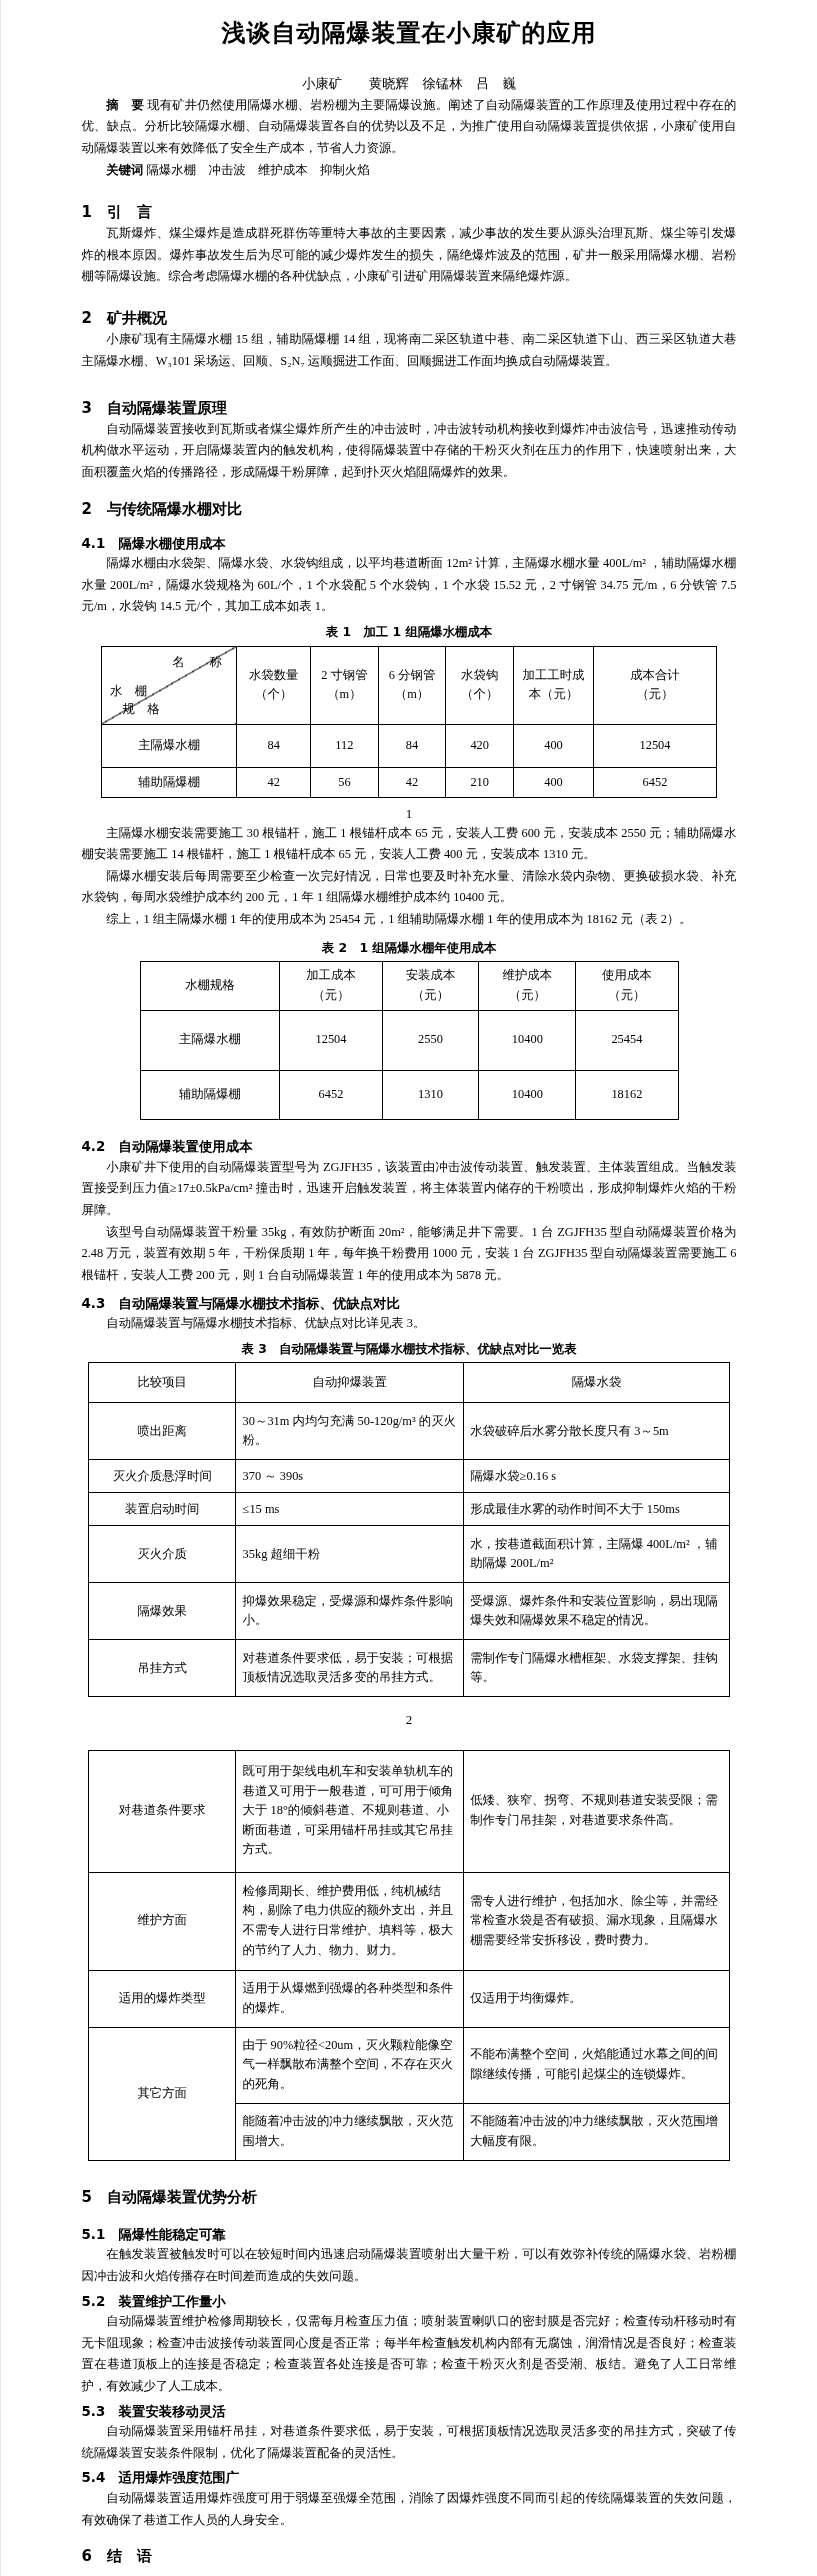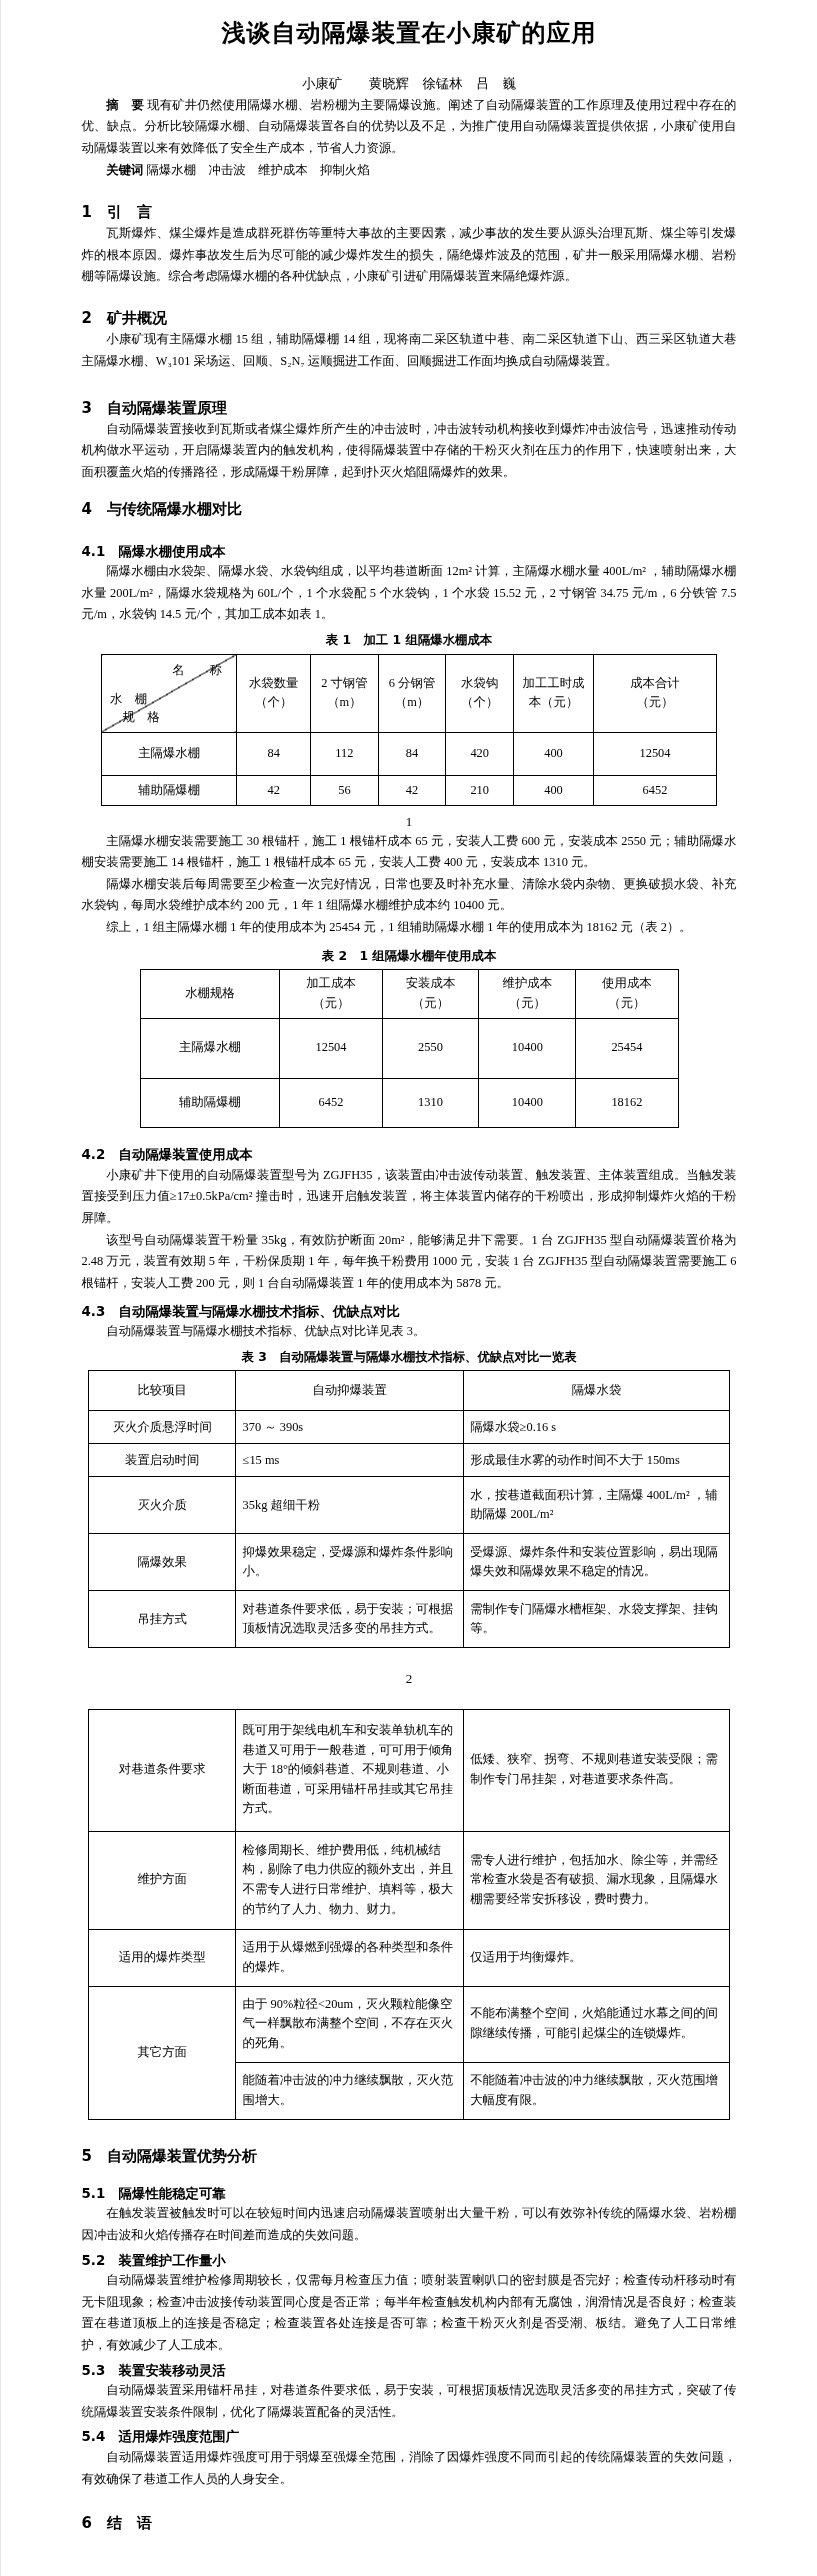--- a/index.html
+++ b/index.html
@@ -29,21 +29,21 @@
   .corner{position:relative;height:77px;padding:0;
           background-image:linear-gradient(to bottom right,
             transparent calc(50% - 0.5px),#000 calc(50% - 0.5px),
             #000 calc(50% + 0.5px),transparent calc(50% + 0.5px));}
   .corner .tr{position:absolute;top:6.2px;right:14.4px;font-size:12.4px;}
   .corner .bl{position:absolute;bottom:5.2px;left:8px;font-size:12.4px;white-space:pre-line;
               text-align:left;line-height:18.5px;}
   .pagenum{text-align:center;font-size:13px;line-height:16.5px;}
   .mt10{margin-top:5.2px;}.mt16{margin-top:8.2px;}
   .mt30{margin-top:15.5px;}.mt36{margin-top:18.5px;}.mt40{margin-top:20.6px;}
-  .mt44{margin-top:23px;}.mt50{margin-top:26px;}
+  .mt44{margin-top:15px;}.mt50{margin-top:26px;}
 </style>
 </head>
 <body>
 
 <div class="sheet">
   <div class="content">
 
     <div class="doc-title">浅谈自动隔爆装置在小康矿的应用</div>
     <div class="authors">小康矿　　黄晓辉　徐锰林　吕　巍</div>
 
@@ -52,21 +52,21 @@
 
     <h2 class="h-sec mt40">1　引　言</h2>
     <p class="body mt44">瓦斯爆炸、煤尘爆炸是造成群死群伤等重特大事故的主要因素，减少事故的发生要从源头治理瓦斯、煤尘等引发爆炸的根本原因。爆炸事故发生后为尽可能的减少爆炸发生的损失，隔绝爆炸波及的范围，矿井一般采用隔爆水棚、岩粉棚等隔爆设施。综合考虑隔爆水棚的各种优缺点，小康矿引进矿用隔爆装置来隔绝爆炸源。</p>
 
     <h2 class="h-sec mt40">2　矿井概况</h2>
     <p class="body mt36">小康矿现有主隔爆水棚 15 组，辅助隔爆棚 14 组，现将南二采区轨道中巷、南二采区轨道下山、西三采区轨道大巷主隔爆水棚、W₃101 采场运、回顺、S₂N₇ 运顺掘进工作面、回顺掘进工作面均换成自动隔爆装置。</p>
 
     <h2 class="h-sec mt50">3　自动隔爆装置原理</h2>
     <p class="body mt44">自动隔爆装置接收到瓦斯或者煤尘爆炸所产生的冲击波时，冲击波转动机构接收到爆炸冲击波信号，迅速推动传动机构做水平运动，开启隔爆装置内的触发机构，使得隔爆装置中存储的干粉灭火剂在压力的作用下，快速喷射出来，大面积覆盖火焰的传播路径，形成隔爆干粉屏障，起到扑灭火焰阻隔爆炸的效果。</p>
 
-    <h2 class="h-sec mt30">4　与传统隔爆水棚对比</h2>
+    <h2 class="h-sec mt30">2　与传统隔爆水棚对比</h2>
     <h3 class="h-sub mt44">4.1　隔爆水棚使用成本</h3>
     <p class="body mt10">隔爆水棚由水袋架、隔爆水袋、水袋钩组成，以平均巷道断面 12m² 计算，主隔爆水棚水量 400L/m² ，辅助隔爆水棚水量 200L/m²，隔爆水袋规格为 60L/个，1 个水袋配 5 个水袋钩，1 个水袋 15.52 元，2 寸钢管 34.75 元/m，6 分铁管 7.5 元/m，水袋钩 14.5 元/个，其加工成本如表 1。</p>
 
     <div class="tbl-cap mt10">表 1　加工 1 组隔爆水棚成本</div>
     <table class="t1 mt10">
       <colgroup>
           <col style="width:22%">
           <col style="width:12%">
           <col style="width:11%">
           <col style="width:11%">
@@ -172,20 +172,25 @@
           <col style="width:23%">
           <col style="width:35.5%">
           <col style="width:41.5%">
         </colgroup>
       <tbody>
           <tr style="height:40px;">
         <td>比较项目</td>
         <td>自动抑爆装置</td>
         <td>隔爆水袋</td>
       </tr>
+      <tr style="height:57px;">
+        <td>喷出距离</td>
+        <td class="c2">30～31m 内均匀充满 50-120g/m³ 的灭火粉。</td>
+        <td class="c3">水袋破碎后水雾分散长度只有 3～5m</td>
+      </tr>
       <tr style="height:33px;">
         <td>灭火介质悬浮时间</td>
         <td class="c2">370 ～ 390s</td>
         <td class="c3">隔爆水袋≥0.16 s</td>
       </tr>
       <tr style="height:33px;">
         <td>装置启动时间</td>
         <td class="c2">≤15 ms</td>
         <td class="c3">形成最佳水雾的动作时间不大于 150ms</td>
       </tr>

